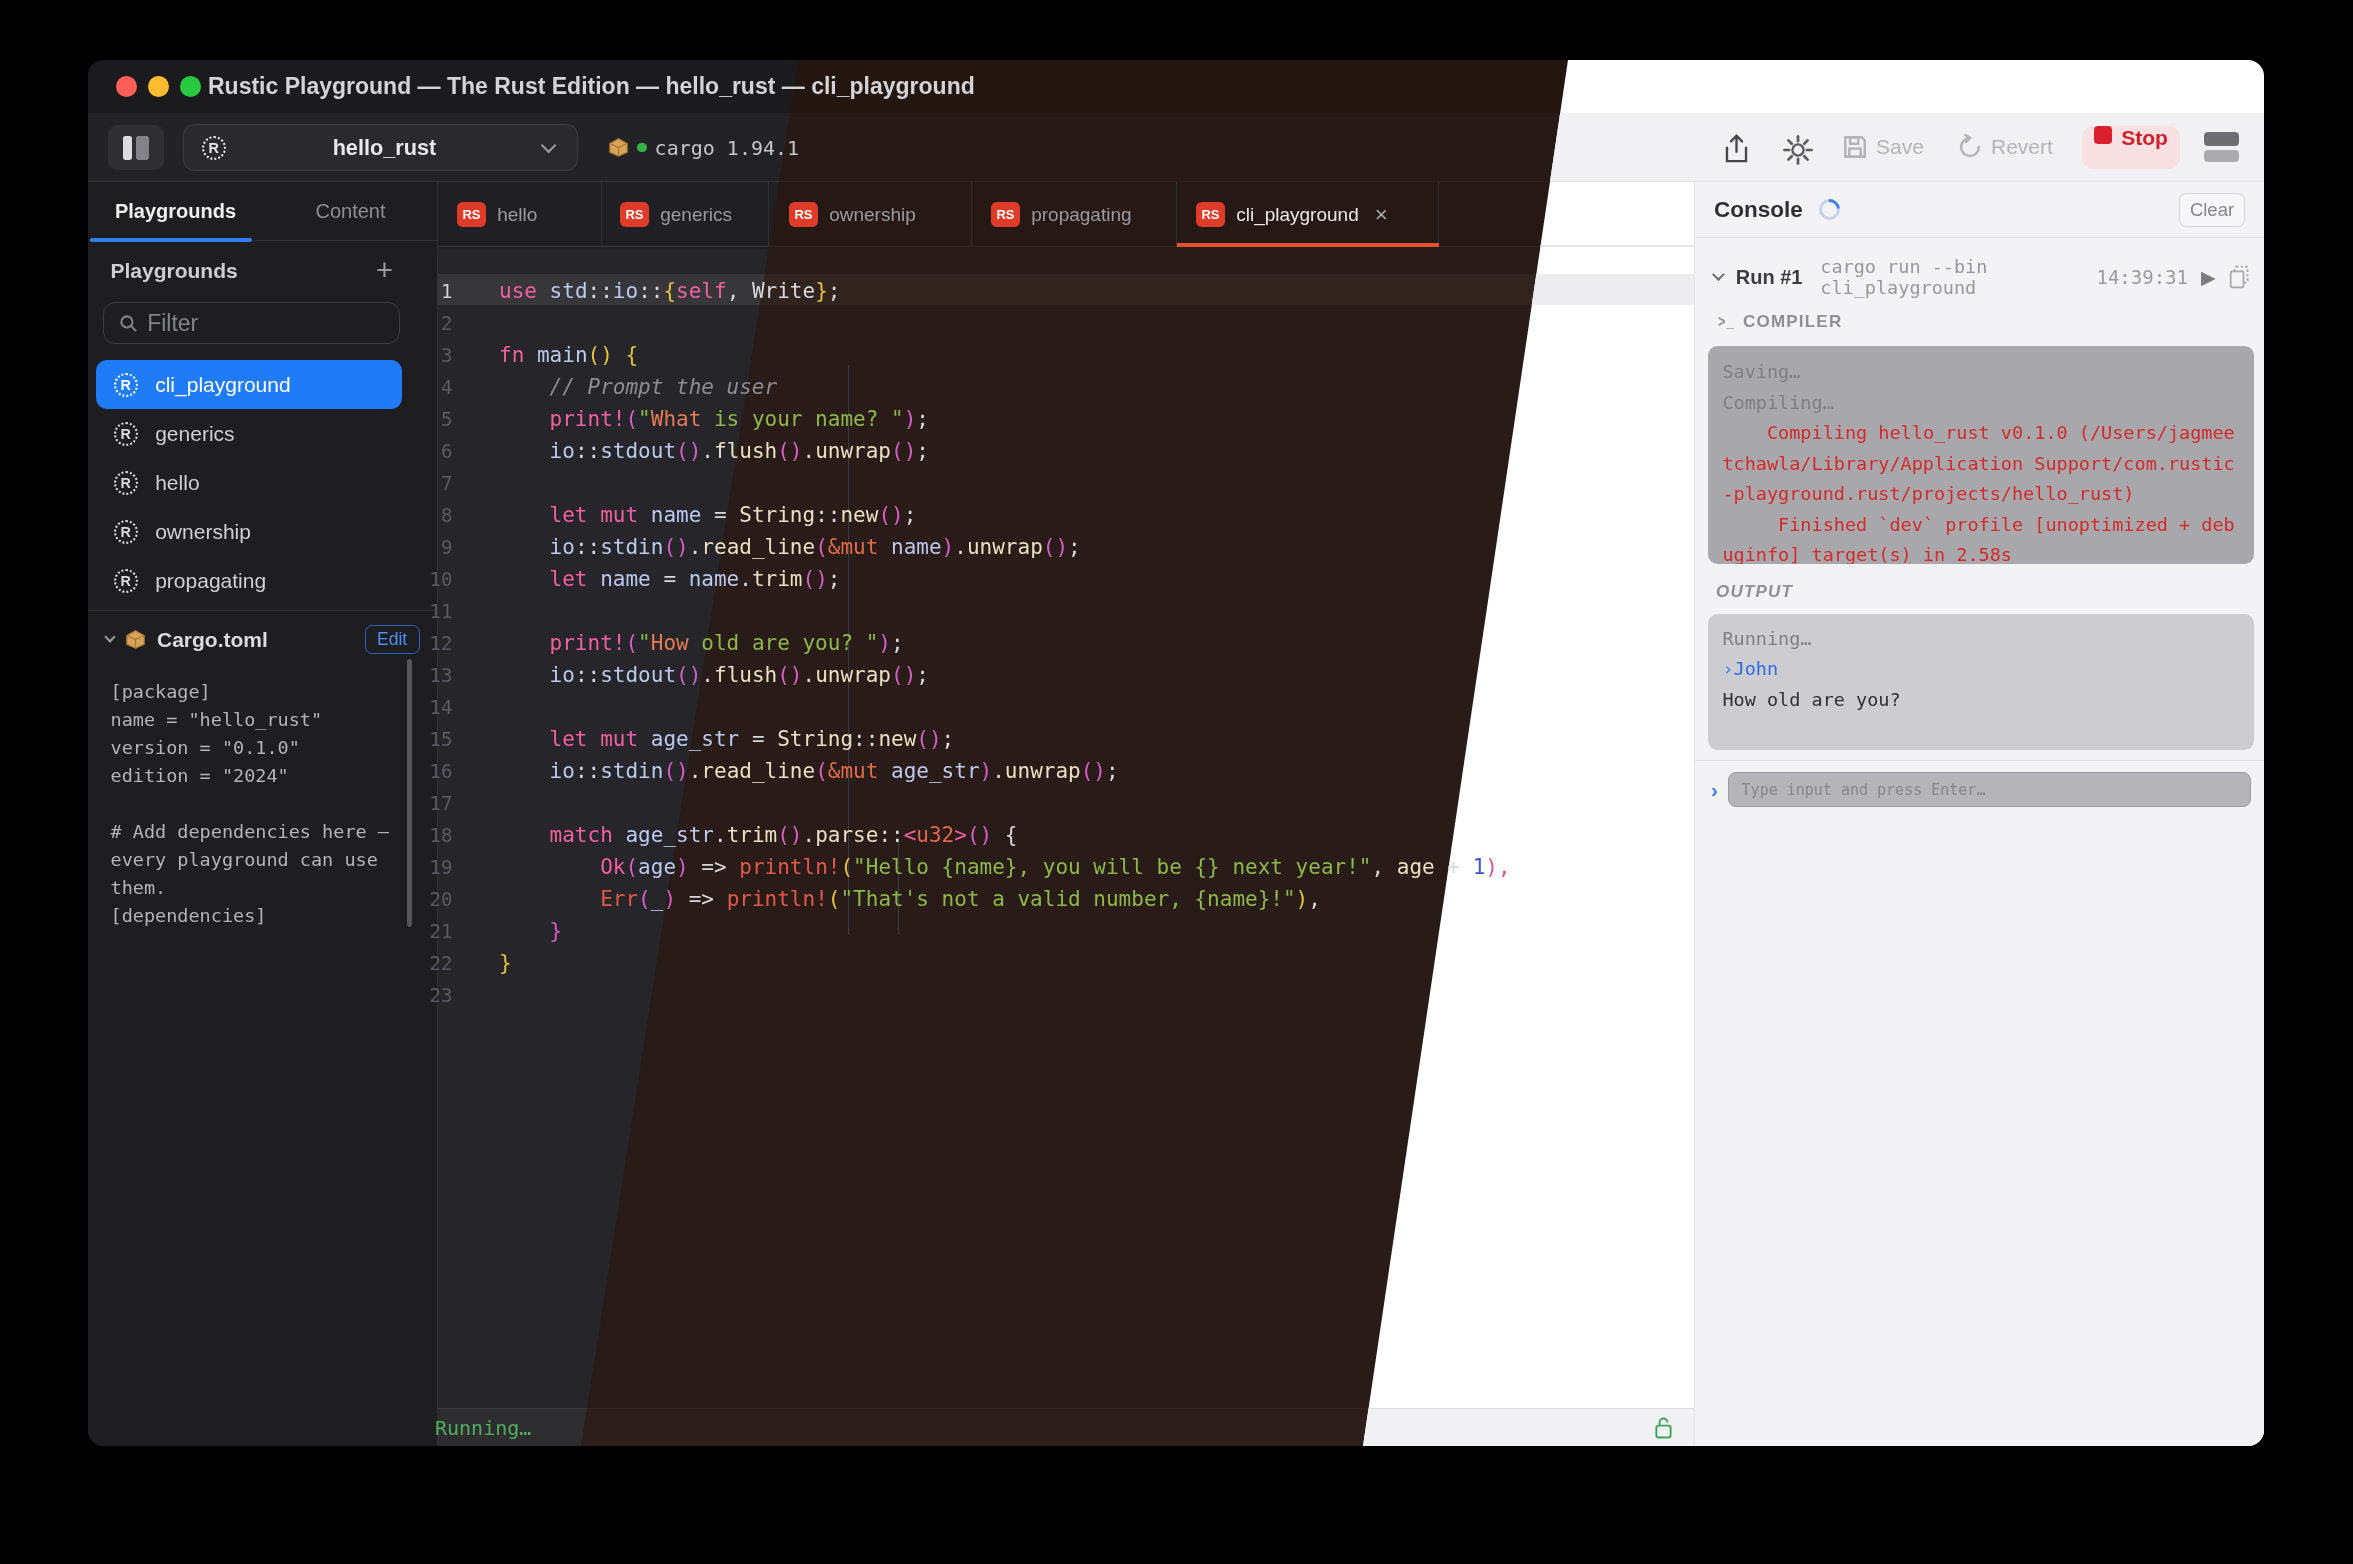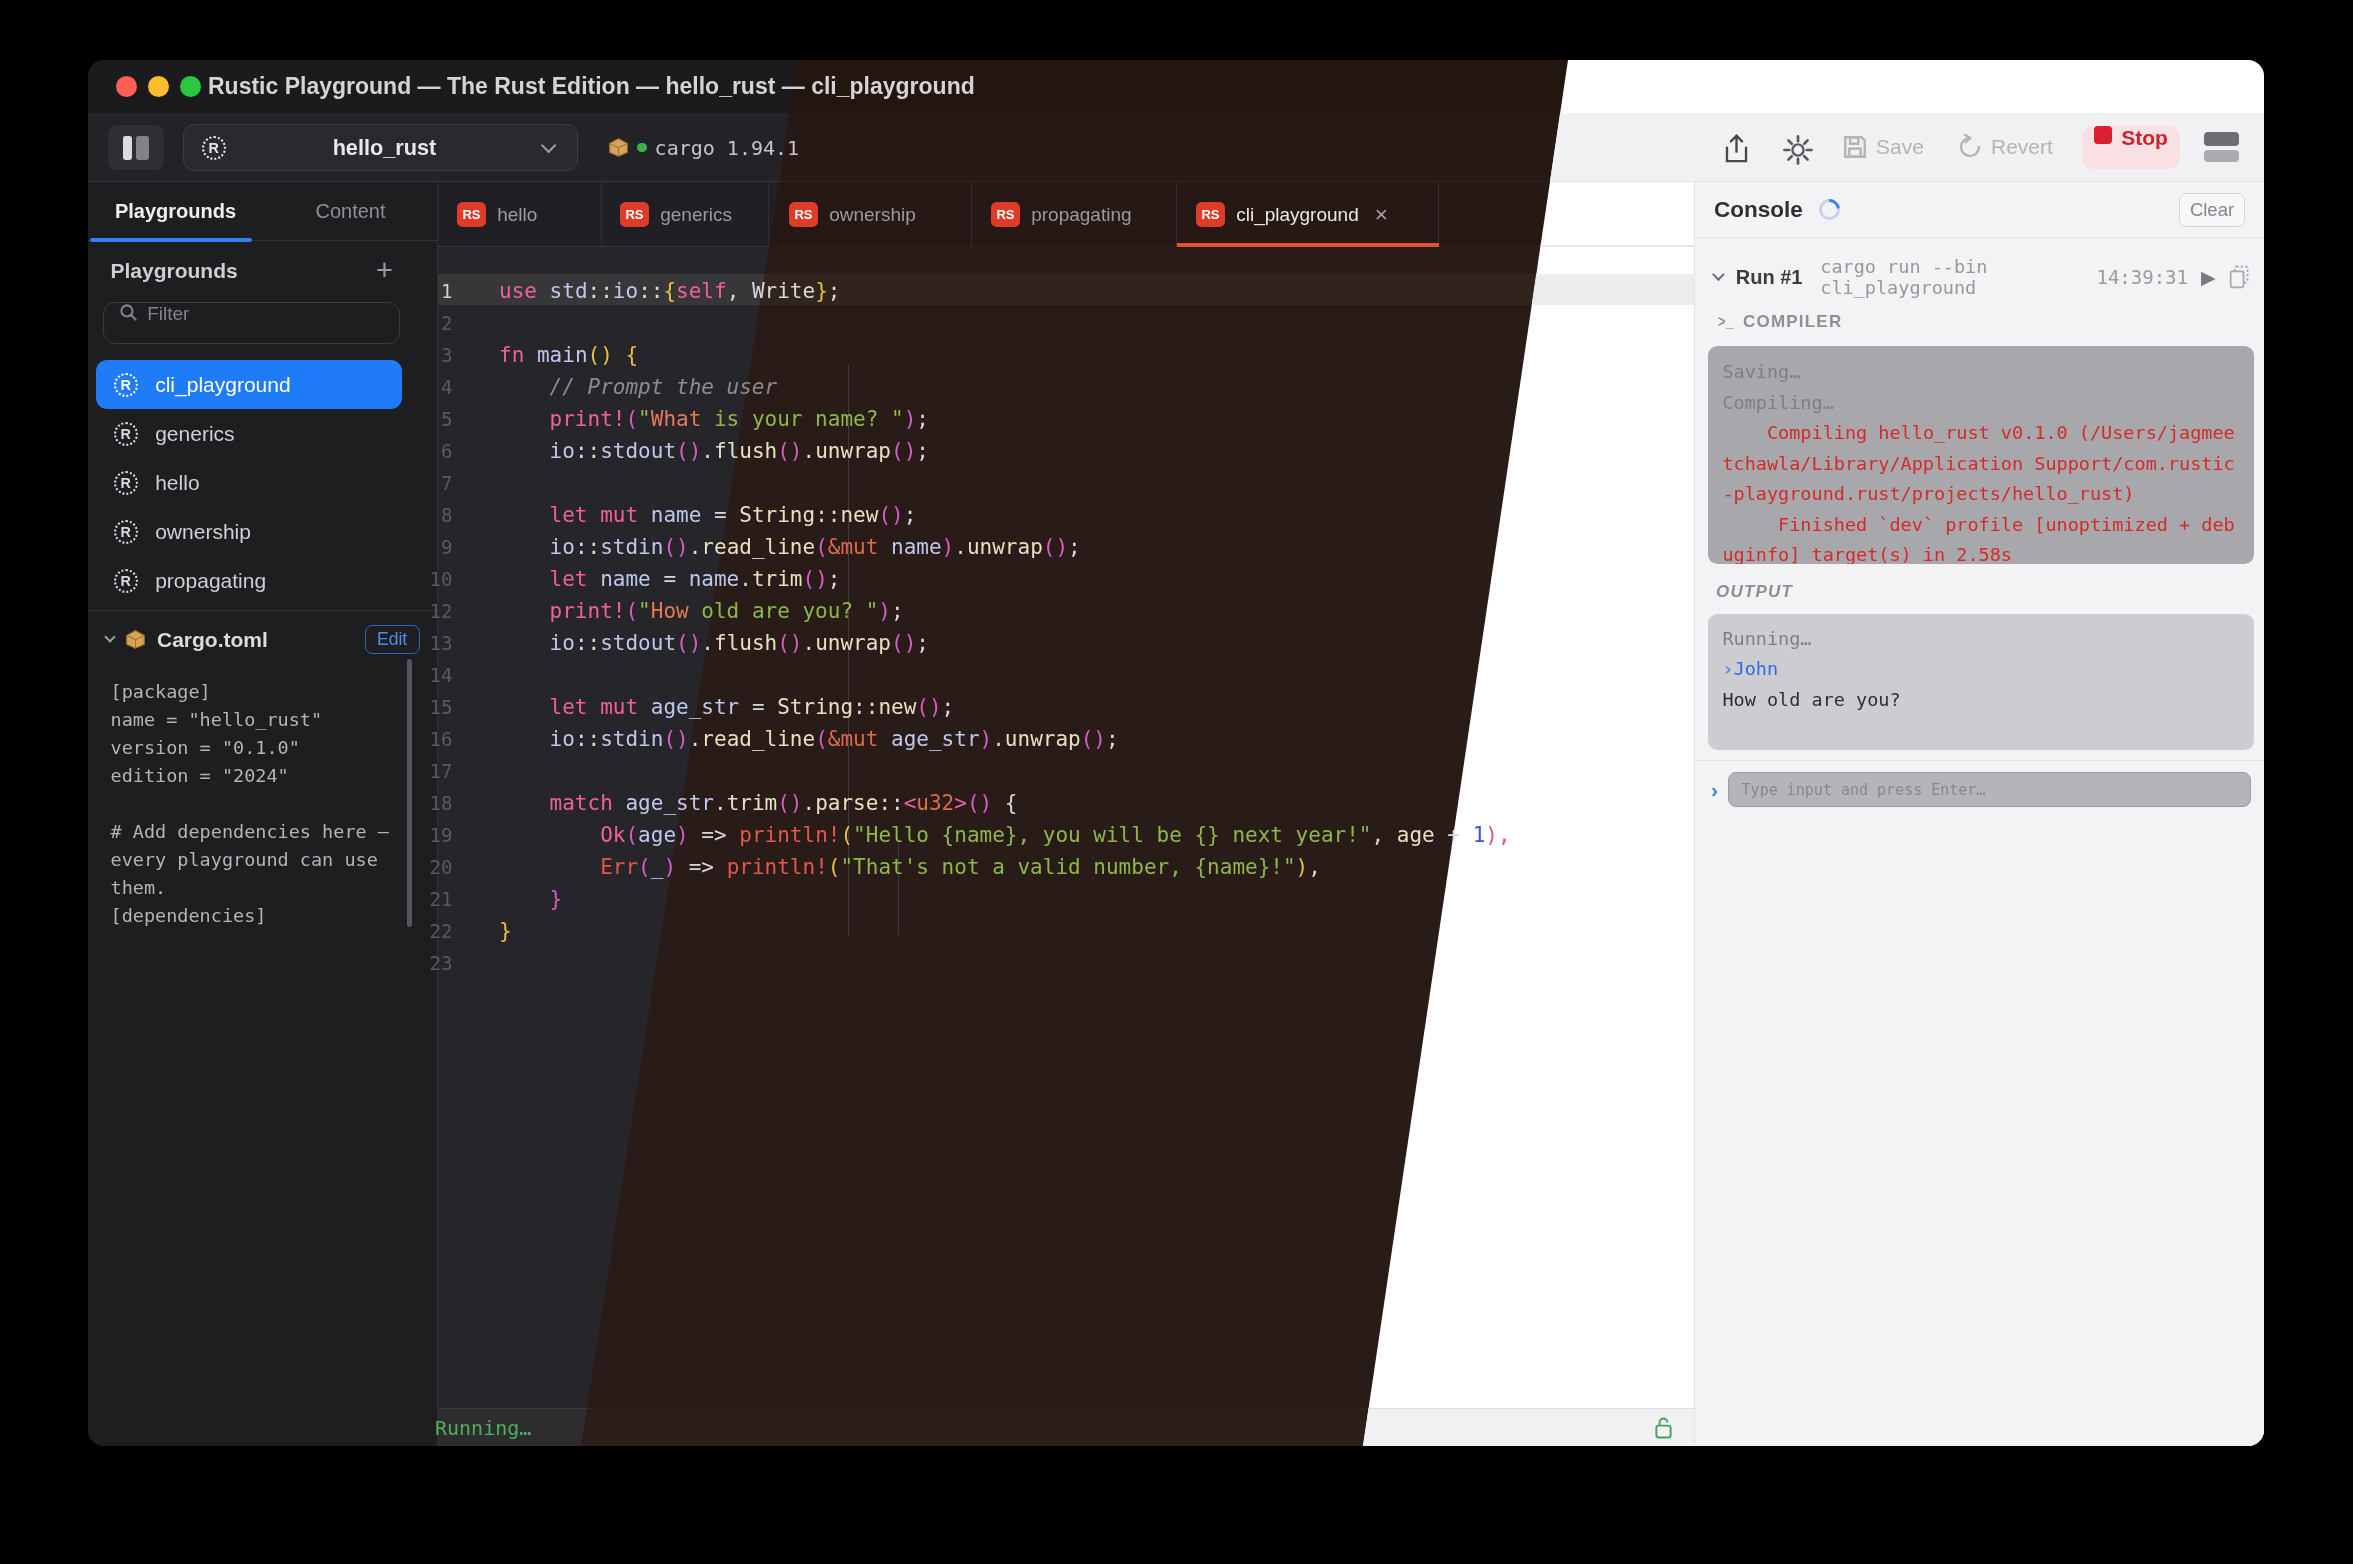--- a/index.html
+++ b/index.html
@@ -47,21 +47,21 @@
   #laytoggle .t{width:35px;height:13.6px;border-radius:4px;background:#6e6e72;}
   #laytoggle .b{width:35px;height:12px;border-radius:4px;background:#ababaf;}
   
   #sbtabs{position:absolute;left:0;top:0;width:100%;height:59px;border-bottom:0.8px solid #323236;z-index:5;}
   .sbtab{position:absolute;top:0;height:59px;line-height:59px;width:175px;text-align:center;font-size:20px;}
   #sbtab-pg{left:0;color:#f0f0f2;font-weight:bold;}
   #sbtab-ct{left:175px;color:#8e8e94;}
   #sbtabline{position:absolute;left:1.6px;bottom:-1.6px;width:162px;height:4px;border-radius:2.4px;background:#2e7ef7;}
   #sbhead{position:absolute;left:22.5px;top:77px;color:#cfcfd3;font-size:21px;font-weight:bold;z-index:5;}
   #sbplus{position:absolute;right:45px;top:72px;color:#9a9aa0;font-size:29px;z-index:5;font-weight:200;}
-  #filter{position:absolute;left:15.2px;top:120px;width:297px;height:42px;border-radius:12px;border:0.8px solid #3c3c41;display:flex;align-items:flex-start;gap:9.6px;padding:0 14.4px;color:#83838a;font-size:19px;z-index:5;}
+  #filter{position:absolute;left:15.2px;top:120px;width:297px;height:42px;border-radius:12px;border:0.8px solid #3c3c41;display:flex;align-items:center;gap:9.6px;padding:0 14.4px;color:#83838a;font-size:23px;z-index:5;}
   #pglist{position:absolute;left:8px;top:178px;width:306px;z-index:5;}
   .pgitem{height:49px;display:flex;align-items:center;gap:17.6px;padding:0 17.6px;border-radius:11.2px;color:#cfcfd4;font-size:21px;}
   .pgitem.sel{background:#1f7bf6;color:#fff;}
   .pgitem.sel .rusticon{border-color:#fff;color:#fff;}
   .pgitem .rusticon{border-color:#d9d9de;color:#d9d9de;}
   #sbdivider{position:absolute;left:0;top:428px;width:100%;height:0.8px;background:#323236;z-index:5;}
   #cargohead{position:absolute;left:17.6px;top:440px;width:314px;height:35px;display:flex;align-items:center;gap:11.2px;z-index:5;}
   #cargohead .chev{width:8px;height:8px;border-width:2px;border-color:#9a9aa0;margin-top:-4.8px;}
   #cargohead .nm{color:#dcdcde;font-size:21px;font-weight:bold;flex:1;}
   #editbtn{width:55px;height:29px;border:1.6px solid #2b62c8;border-radius:7.2px;color:#4d8df5;font-size:17.6px;display:flex;align-items:center;justify-content:center;}
@@ -295,20 +295,21 @@
       <div class="cl cur"><span class="ln mono">1</span><span class="ct"><span class="tok-k">use</span><span class="tok-w"> </span><span class="tok-i">std</span><span class="tok-w">::</span><span class="tok-i">io</span><span class="tok-w">::</span><span class="tok-y">{</span><span class="tok-k">self</span><span class="tok-w">, Write</span><span class="tok-y">}</span><span class="tok-w">;</span></span></div>
       <div class="cl"><span class="ln mono">2</span><span class="ct"></span></div>
       <div class="cl"><span class="ln mono">3</span><span class="ct"><span class="tok-k">fn</span><span class="tok-w"> </span><span class="tok-i">main</span><span class="tok-y">()</span><span class="tok-w"> </span><span class="tok-y">{</span></span></div>
       <div class="cl"><span class="ln mono">4</span><span class="ct"><span class="tok-c">    // Prompt the user</span></span></div>
       <div class="cl"><span class="ln mono">5</span><span class="ct"><span class="tok-w">    </span><span class="tok-k">print!</span><span class="tok-g">(</span><span class="tok-s">"</span><span class="tok-S">What</span><span class="tok-s"> is your name? "</span><span class="tok-g">)</span><span class="tok-w">;</span></span></div>
       <div class="cl"><span class="ln mono">6</span><span class="ct"><span class="tok-w">    </span><span class="tok-i">io</span><span class="tok-w">::</span><span class="tok-i">stdout</span><span class="tok-g">()</span><span class="tok-w">.</span><span class="tok-f">flush</span><span class="tok-g">()</span><span class="tok-w">.</span><span class="tok-f">unwrap</span><span class="tok-g">()</span><span class="tok-w">;</span></span></div>
       <div class="cl"><span class="ln mono">7</span><span class="ct"></span></div>
       <div class="cl"><span class="ln mono">8</span><span class="ct"><span class="tok-w">    </span><span class="tok-k">let</span><span class="tok-w"> </span><span class="tok-k">mut</span><span class="tok-w"> </span><span class="tok-i">name</span><span class="tok-w"> = </span><span class="tok-f">String</span><span class="tok-w">::</span><span class="tok-f">new</span><span class="tok-g">()</span><span class="tok-w">;</span></span></div>
       <div class="cl"><span class="ln mono">9</span><span class="ct"><span class="tok-w">    </span><span class="tok-i">io</span><span class="tok-w">::</span><span class="tok-i">stdin</span><span class="tok-g">()</span><span class="tok-w">.</span><span class="tok-f">read_line</span><span class="tok-g">(</span><span class="tok-r">&amp;mut</span><span class="tok-w"> </span><span class="tok-i">name</span><span class="tok-g">)</span><span class="tok-w">.</span><span class="tok-f">unwrap</span><span class="tok-g">()</span><span class="tok-w">;</span></span></div>
       <div class="cl"><span class="ln mono">10</span><span class="ct"><span class="tok-w">    </span><span class="tok-k">let</span><span class="tok-w"> </span><span class="tok-i">name</span><span class="tok-w"> = </span><span class="tok-i">name</span><span class="tok-w">.</span><span class="tok-f">trim</span><span class="tok-g">()</span><span class="tok-w">;</span></span></div>
+      <div class="cl"><span class="ln mono">11</span><span class="ct"></span></div>
       <div class="cl"><span class="ln mono">12</span><span class="ct"><span class="tok-w">    </span><span class="tok-k">print!</span><span class="tok-g">(</span><span class="tok-s">"</span><span class="tok-S">How</span><span class="tok-s"> old are you? "</span><span class="tok-g">)</span><span class="tok-w">;</span></span></div>
       <div class="cl"><span class="ln mono">13</span><span class="ct"><span class="tok-w">    </span><span class="tok-i">io</span><span class="tok-w">::</span><span class="tok-i">stdout</span><span class="tok-g">()</span><span class="tok-w">.</span><span class="tok-f">flush</span><span class="tok-g">()</span><span class="tok-w">.</span><span class="tok-f">unwrap</span><span class="tok-g">()</span><span class="tok-w">;</span></span></div>
       <div class="cl"><span class="ln mono">14</span><span class="ct"></span></div>
       <div class="cl"><span class="ln mono">15</span><span class="ct"><span class="tok-w">    </span><span class="tok-k">let</span><span class="tok-w"> </span><span class="tok-k">mut</span><span class="tok-w"> </span><span class="tok-i">age_str</span><span class="tok-w"> = </span><span class="tok-f">String</span><span class="tok-w">::</span><span class="tok-f">new</span><span class="tok-g">()</span><span class="tok-w">;</span></span></div>
       <div class="cl"><span class="ln mono">16</span><span class="ct"><span class="tok-w">    </span><span class="tok-i">io</span><span class="tok-w">::</span><span class="tok-i">stdin</span><span class="tok-g">()</span><span class="tok-w">.</span><span class="tok-f">read_line</span><span class="tok-g">(</span><span class="tok-r">&amp;mut</span><span class="tok-w"> </span><span class="tok-i">age_str</span><span class="tok-g">)</span><span class="tok-w">.</span><span class="tok-f">unwrap</span><span class="tok-g">()</span><span class="tok-w">;</span></span></div>
       <div class="cl"><span class="ln mono">17</span><span class="ct"></span></div>
       <div class="cl"><span class="ln mono">18</span><span class="ct"><span class="tok-w">    </span><span class="tok-k">match</span><span class="tok-w"> </span><span class="tok-i">age_str</span><span class="tok-w">.</span><span class="tok-f">trim</span><span class="tok-g">()</span><span class="tok-w">.</span><span class="tok-f">parse</span><span class="tok-w">::</span><span class="tok-k">&lt;</span><span class="tok-r">u32</span><span class="tok-k">&gt;</span><span class="tok-g">()</span><span class="tok-w"> {</span></span></div>
       <div class="cl"><span class="ln mono">19</span><span class="ct"><span class="tok-w">        </span><span class="tok-k">Ok</span><span class="tok-g">(</span><span class="tok-i">age</span><span class="tok-g">)</span><span class="tok-w"> =&gt; </span><span class="tok-M">println!</span><span class="tok-y">(</span><span class="tok-s">"Hello {name}, you will be {} next year!"</span><span class="tok-w">, </span><span class="tok-f">age </span><span class="tok-w">+ </span><span class="tok-B">1</span><span class="tok-P">),</span></span></div>
       <div class="cl"><span class="ln mono">20</span><span class="ct"><span class="tok-w">        </span><span class="tok-M">Err</span><span class="tok-g">(</span><span class="tok-i">_</span><span class="tok-g">)</span><span class="tok-w"> =&gt; </span><span class="tok-M">println!</span><span class="tok-y">(</span><span class="tok-s">"That's not a valid number, {name}!"</span><span class="tok-y">)</span><span class="tok-w">,</span></span></div>
       <div class="cl"><span class="ln mono">21</span><span class="ct"><span class="tok-w">    </span><span class="tok-g">}</span></span></div>

